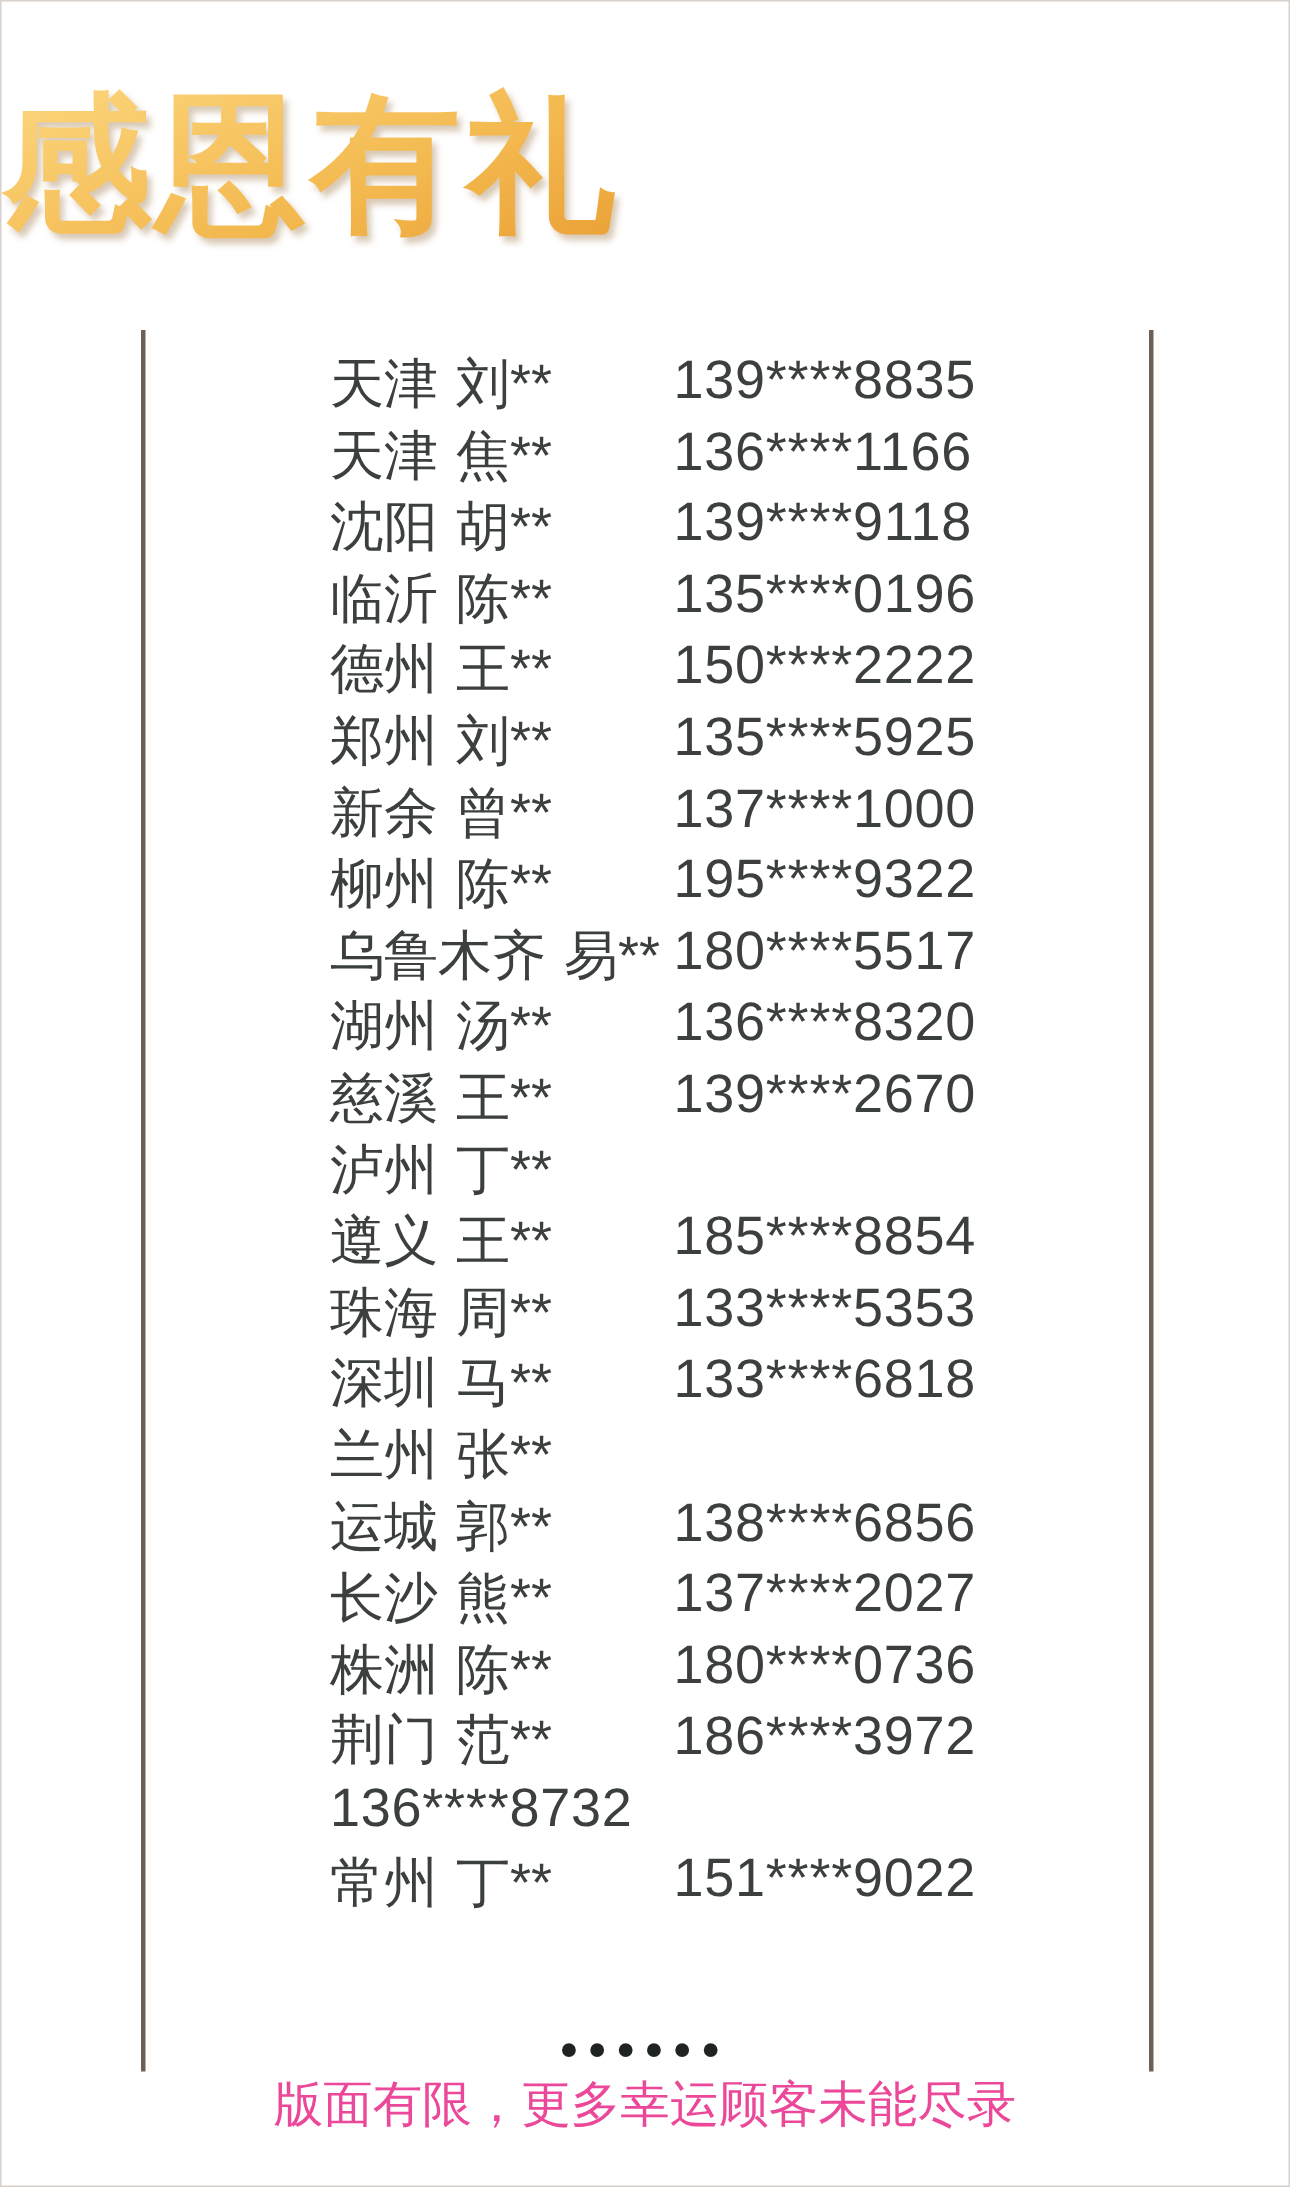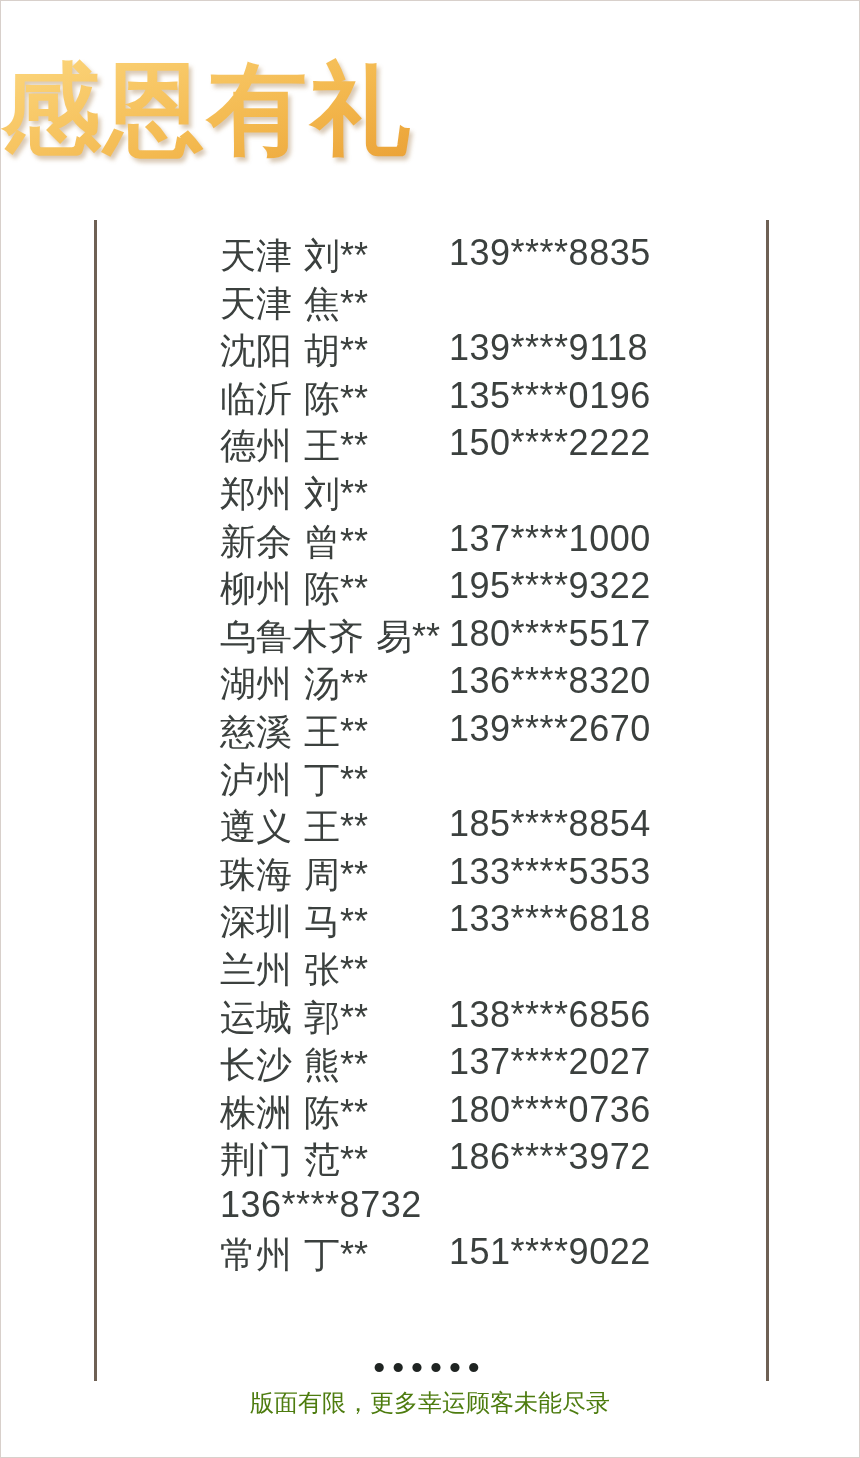--- a/index.html
+++ b/index.html
@@ -82,23 +82,23 @@
     letter-spacing: 7px;
     color: #1f2422;
   }
 
   .footer-note {
     position: absolute;
     top: 1386px;
     left: 0;
     width: 100%;
     text-align: center;
-    font-size: 24px;
+    font-size: 33px;
     line-height: 32px;
-    color: #4d7c0f;
+    color: #ec4899;
   }
 </style>
 </head>
 <body>
 
 <h1 class="title">感恩有礼</h1>
 
 <div class="frame"></div>
 
 <div class="winner-list" id="winner-list">
@@ -107,20 +107,21 @@
       <span class="winner-name">
         <span class="winner-city">天津</span><span class="winner-person">刘**</span>
       </span>
       <span class="winner-phone">139****8835</span>
     </div>
 
     <div class="winner-row">
       <span class="winner-name">
         <span class="winner-city">天津</span><span class="winner-person">焦**</span>
       </span>
+      <span class="winner-phone">136****1166</span>
     </div>
 
     <div class="winner-row">
       <span class="winner-name">
         <span class="winner-city">沈阳</span><span class="winner-person">胡**</span>
       </span>
       <span class="winner-phone">139****9118</span>
     </div>
 
     <div class="winner-row">
@@ -134,20 +135,21 @@
       <span class="winner-name">
         <span class="winner-city">德州</span><span class="winner-person">王**</span>
       </span>
       <span class="winner-phone">150****2222</span>
     </div>
 
     <div class="winner-row">
       <span class="winner-name">
         <span class="winner-city">郑州</span><span class="winner-person">刘**</span>
       </span>
+      <span class="winner-phone">135****5925</span>
     </div>
 
     <div class="winner-row">
       <span class="winner-name">
         <span class="winner-city">新余</span><span class="winner-person">曾**</span>
       </span>
       <span class="winner-phone">137****1000</span>
     </div>
 
     <div class="winner-row">

